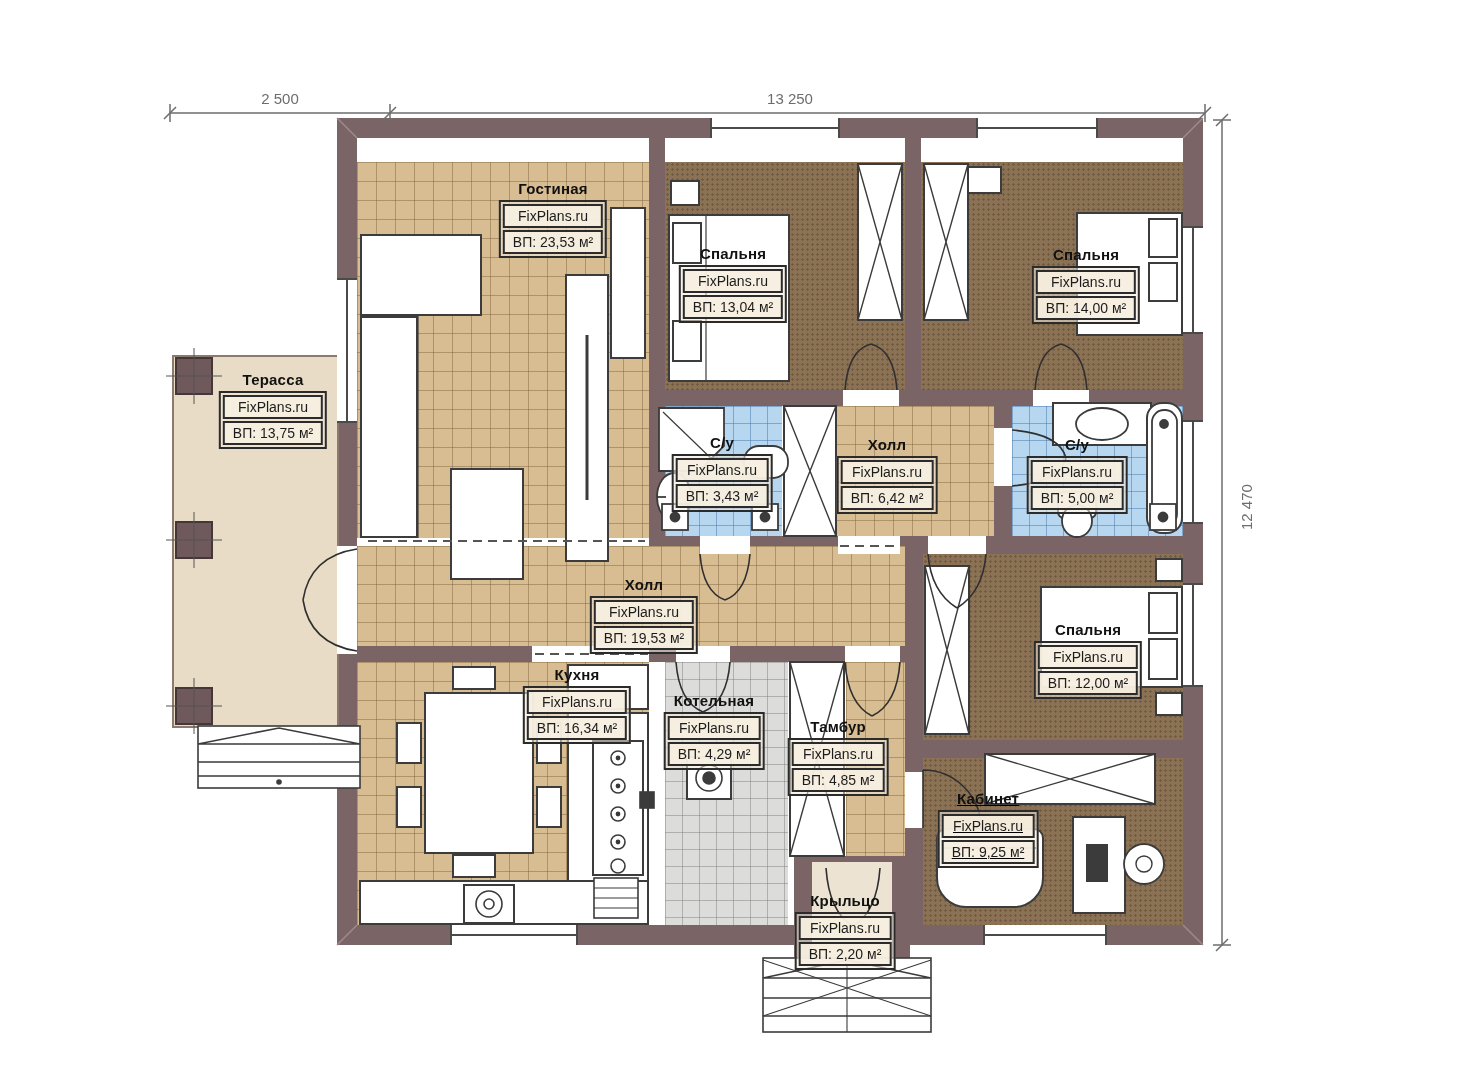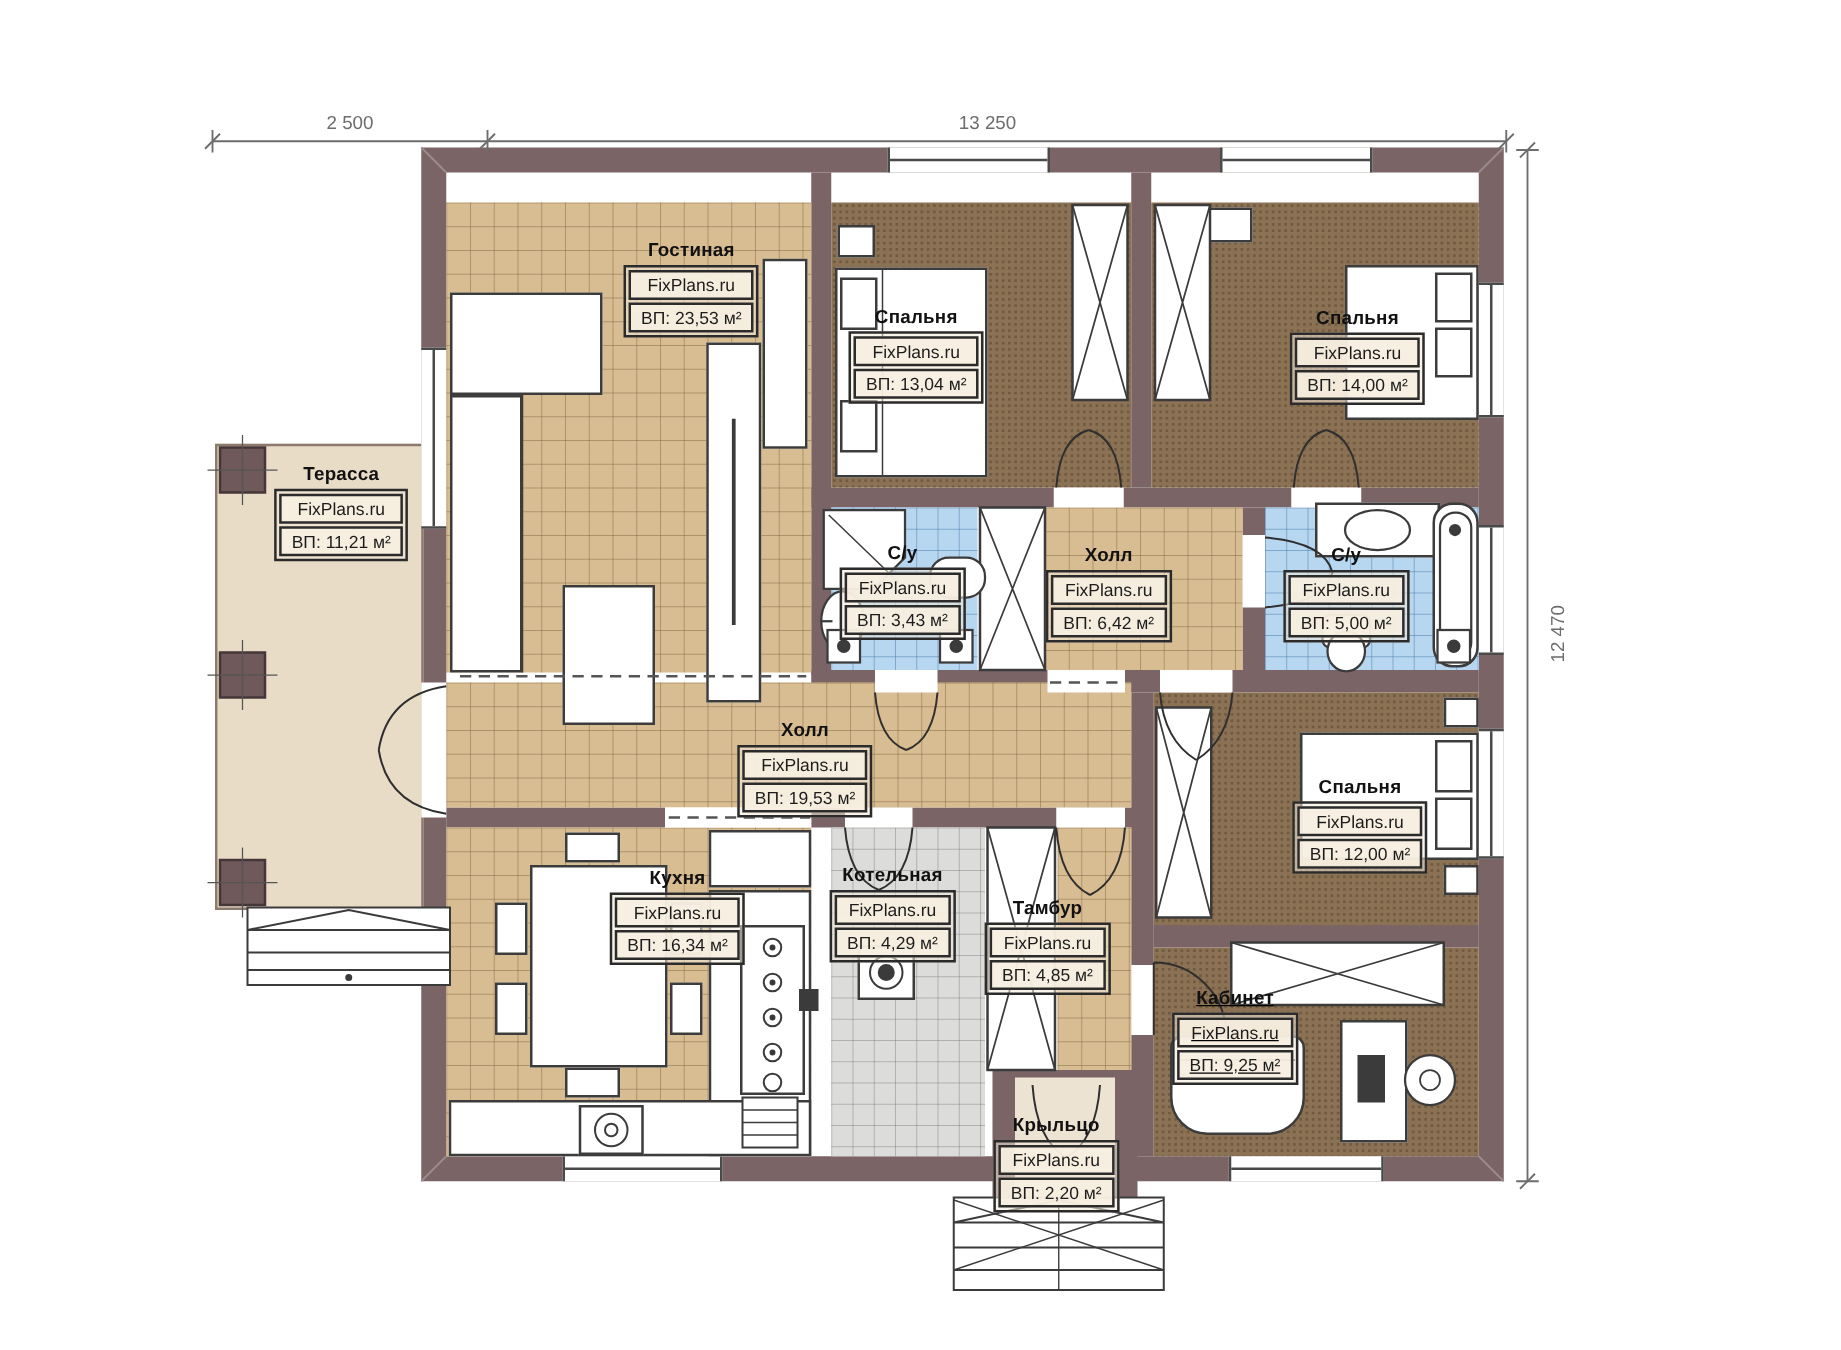--- a/index.html
+++ b/index.html
@@ -241,21 +241,21 @@
       <circle cx="279" cy="782" r="2" fill="#3b3b3b"></circle>
     </g>
     <g fill="#ffffff" stroke="#3b3b3b" stroke-width="1.6">
       <rect x="763" y="958" width="168" height="74"></rect>
       <path d="M763,978 L847,960 L931,978 M763,978 L931,978 M763,998 L931,998 M763,1016 L931,1016" fill="none"></path>
       <path d="M763,960 L931,1016 M931,960 L763,1016" fill="none" stroke-width="1.1"></path>
       <path d="M847,960 L847,1032" fill="none" stroke-width="1.1"></path>
     </g>
   </svg>
 
-  <div class="rlabel" style="left:553px;top:180px;margin-top:12px;">
+  <div class="rlabel" style="left:553px;top:180px;">
     <div class="rname">Гостиная</div>
     <div class="rwrap">
       <div class="rbox">FixPlans.ru</div>
       <div class="rbox">ВП: 23,53 м²</div>
     </div>
   </div>
   <div class="rlabel" style="left:733px;top:245px;">
     <div class="rname">Спальня</div>
     <div class="rwrap">
       <div class="rbox">FixPlans.ru</div>
@@ -266,21 +266,21 @@
     <div class="rname">Спальня</div>
     <div class="rwrap">
       <div class="rbox">FixPlans.ru</div>
       <div class="rbox">ВП: 14,00 м²</div>
     </div>
   </div>
   <div class="rlabel" style="left:273px;top:371px;">
     <div class="rname">Терасса</div>
     <div class="rwrap">
       <div class="rbox">FixPlans.ru</div>
-      <div class="rbox">ВП: 11,21 м²</div>
+      <div class="rbox">ВП: 13,75 м²</div>
     </div>
   </div>
   <div class="rlabel" style="left:722px;top:434px;">
     <div class="rname">С/у</div>
     <div class="rwrap">
       <div class="rbox">FixPlans.ru</div>
       <div class="rbox">ВП: 3,43 м²</div>
     </div>
   </div>
   <div class="rlabel" style="left:887px;top:436px;">
@@ -304,21 +304,21 @@
       <div class="rbox">ВП: 19,53 м²</div>
     </div>
   </div>
   <div class="rlabel" style="left:1088px;top:621px;">
     <div class="rname">Спальня</div>
     <div class="rwrap">
       <div class="rbox">FixPlans.ru</div>
       <div class="rbox">ВП: 12,00 м²</div>
     </div>
   </div>
-  <div class="rlabel" style="left:542px;top:666px;margin-top:28px;">
+  <div class="rlabel" style="left:577px;top:666px;">
     <div class="rname">Кухня</div>
     <div class="rwrap">
       <div class="rbox">FixPlans.ru</div>
       <div class="rbox">ВП: 16,34 м²</div>
     </div>
   </div>
   <div class="rlabel" style="left:714px;top:692px;">
     <div class="rname">Котельная</div>
     <div class="rwrap">
       <div class="rbox">FixPlans.ru</div>

